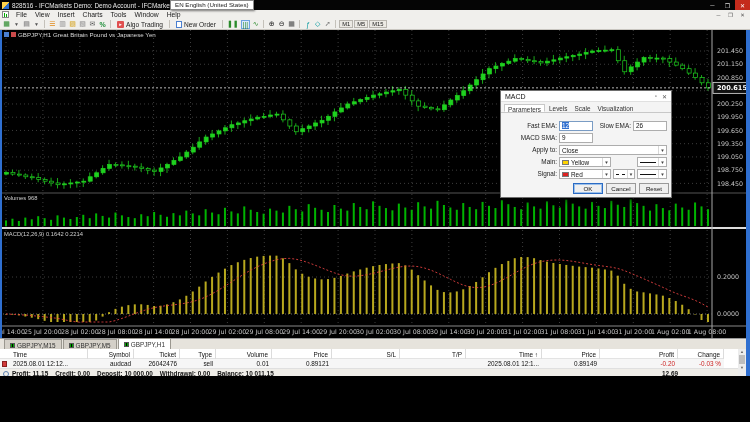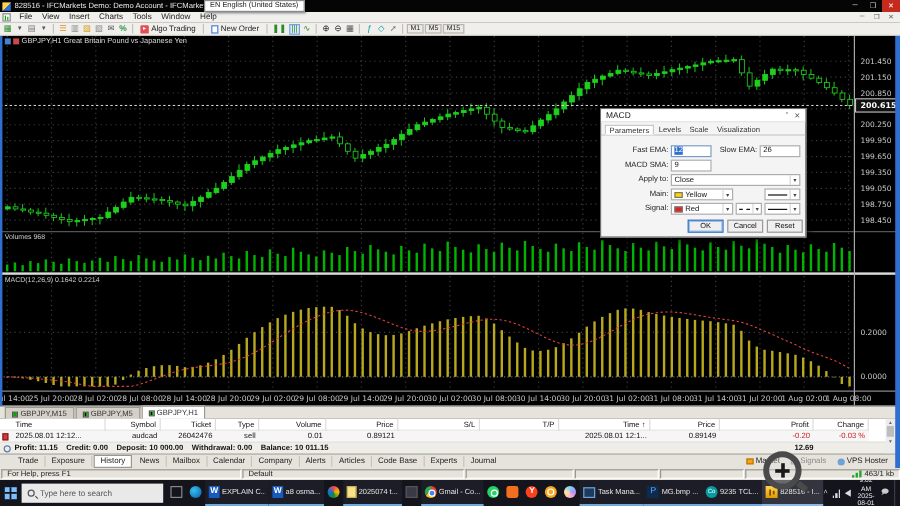--- a/index.html
+++ b/index.html
@@ -1,18 +1,18 @@
 <!DOCTYPE html>
 <html><head>
 <meta charset="utf-8">
 <style>
   *{margin:0;padding:0;box-sizing:border-box;}
   html,body{width:750px;height:422px;background:#000;overflow:hidden;}
   body{font-family:"Liberation Sans",sans-serif;}
-  #root{position:relative;width:750px;height:422px;overflow:hidden;}
+  #root{position:relative;width:750px;height:376px;overflow:hidden;}
 
   
   .titlebar{position:absolute;left:0;top:0;width:750px;height:10px;background:#050505;color:#e8e8e8;
     font-size:6.4px;display:flex;align-items:center;gap:3px;padding:0 0 0 2px;}
   .app-ico{width:7px;height:7px;background:linear-gradient(135deg,#ffd34d 50%,#2f6fd0 50%);flex:0 0 auto;}
   .t-title{white-space:nowrap;overflow:hidden;}
   .winbtns{margin-left:auto;display:flex;height:10px;}
   .wb{width:15px;height:10px;display:flex;align-items:center;justify-content:center;color:#ddd;font-size:6px;}
   .wb.close{background:#c42b1c;color:#fff;}
   .lang-tooltip{position:absolute;left:170px;top:0;height:10px;background:#fff;border:1px solid #8a8a8a;

